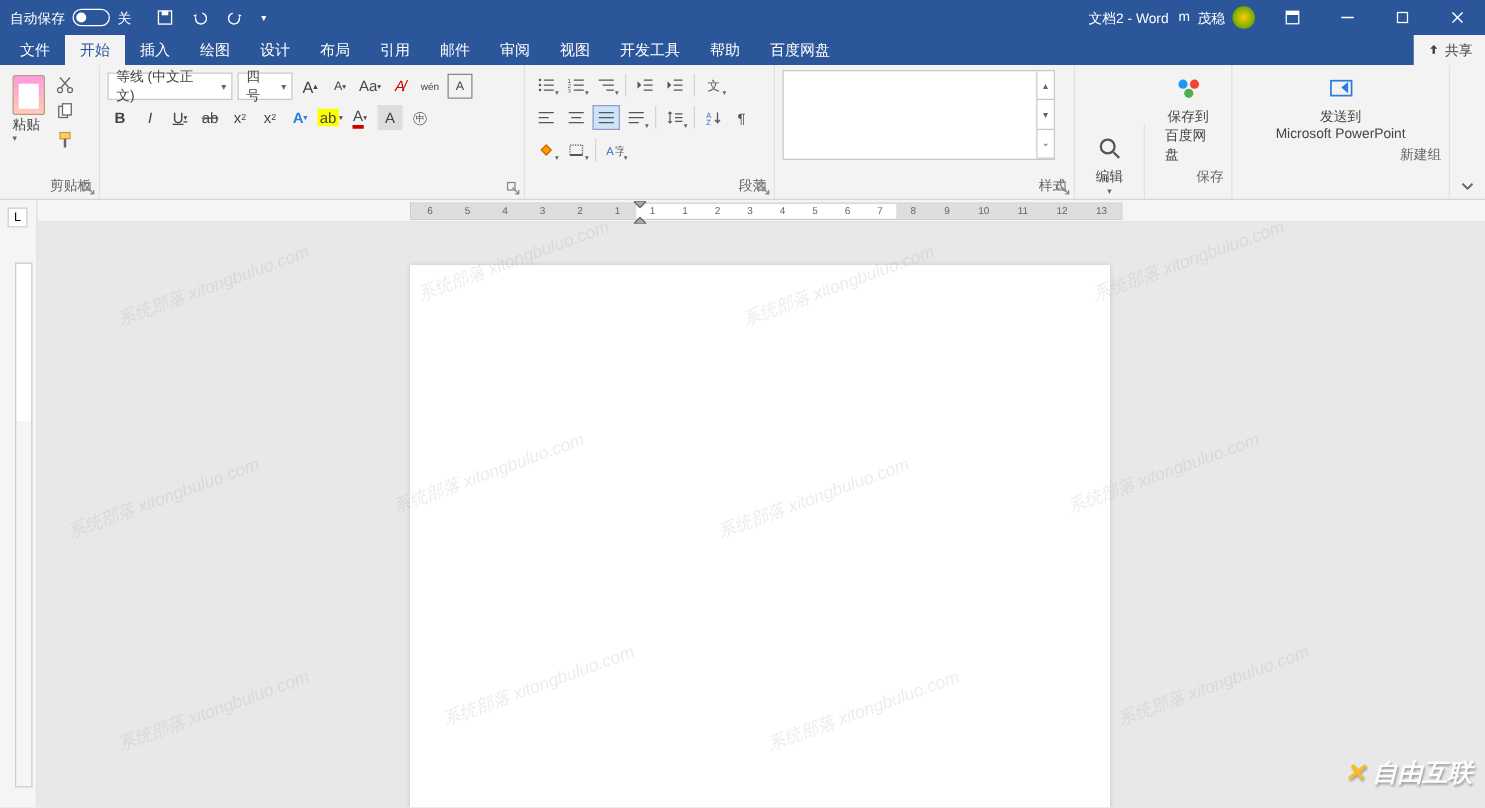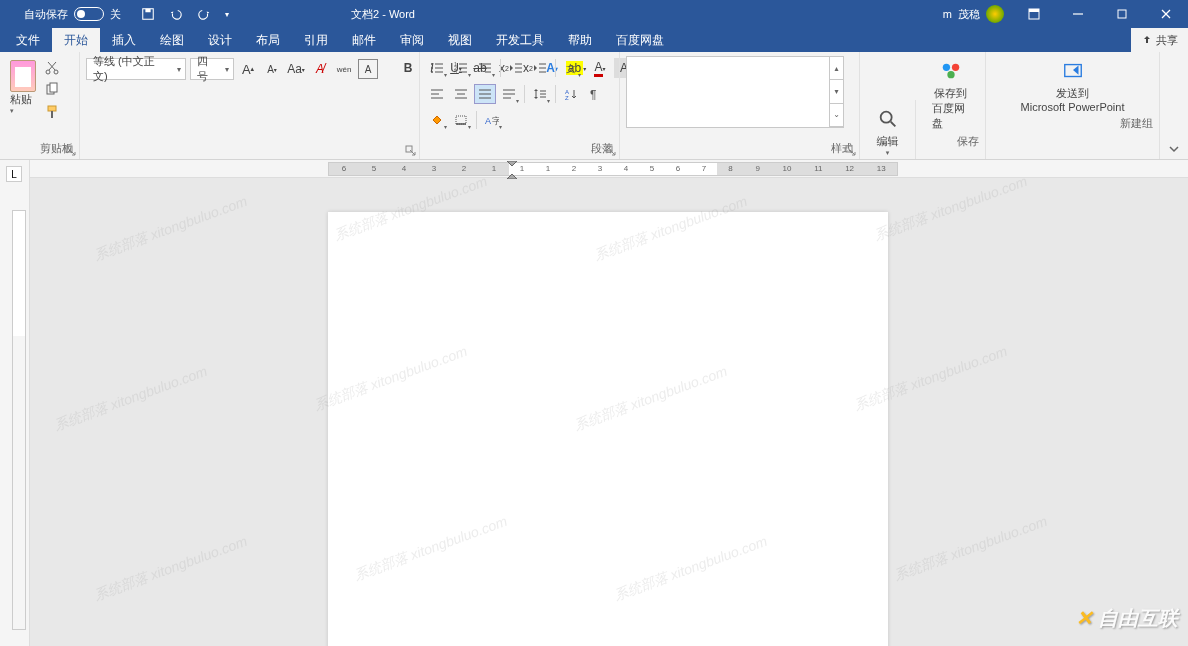--- a/index.html
+++ b/index.html
@@ -1,25 +1,25 @@
 <!DOCTYPE html>
 <html><head>
 <meta charset="utf-8">
 <style>
 * { margin: 0; padding: 0; box-sizing: border-box; font-family: "Microsoft YaHei", "Segoe UI", sans-serif; }
 body { width: 1188px; height: 646px; background: #e8e8e8; overflow: hidden; position: relative; }
 
 
 .title-bar { height: 28px; background: #2b579a; display: flex; align-items: center; color: #fff; font-size: 11px; }
-.autosave { display: flex; align-items: center; gap: 6px; padding: 0 8px; margin-left: 16px; }
+.autosave { display: flex; align-items: center; gap: 6px; padding: 0 8px; }
 .toggle { width: 30px; height: 14px; border: 1px solid #fff; border-radius: 10px; position: relative; }
 .toggle::after { content: ""; width: 8px; height: 8px; background: #fff; border-radius: 50%; position: absolute; left: 2px; top: 2px; }
 .qat { display: flex; gap: 14px; padding: 0 12px; align-items: center; }
 .qat-icon { width: 14px; height: 14px; }
-.doc-title { flex: 1; text-align: left; padding-left: 110px; }
+.doc-title { flex: 1; text-align: right; padding-left: 110px; }
 .search-box { width: 430px; height: 22px; background: #1e4a8a; display: flex; align-items: center; padding: 0 8px; gap: 6px; color: #cfd7e5; margin-right: 12px; }
 .user-info { display: flex; align-items: center; gap: 6px; padding: 0 8px; }
 .avatar { width: 18px; height: 18px; border-radius: 50%; background: radial-gradient(circle, #fc0, #390); }
 .win-controls { display: flex; }
 .win-btn { width: 44px; height: 28px; display: flex; align-items: center; justify-content: center; }
 
 
 .tabs-row { height: 24px; background: #2b579a; display: flex; align-items: stretch; color: #fff; font-size: 12px; padding-left: 4px; }
 .tab { padding: 0 12px; display: flex; align-items: center; cursor: pointer; }
 .tab.active { background: #f3f3f3; color: #2b579a; font-weight: 500; }
@@ -34,21 +34,21 @@
 
 
 .g-clipboard .group-content { flex-direction: row; }
 .paste-btn { display: flex; flex-direction: column; font-size: 11px; color:#444; padding:4px 4px 0; }
 .paste-icon { width: 26px; height: 32px; background: linear-gradient(#f9d, #fcb); border:1px solid #b97; position:relative; border-radius:2px; }
 .paste-icon::after { content:""; position:absolute; top:6px; left:4px; right:4px; bottom:4px; background:#fff; }
 .mini-col { display:flex; flex-direction:column; gap:6px; padding-top:4px; }
 .mini-icon { width:16px; height:16px; }
 
 
-.g-font .group-content { gap: 20px; padding-top:2px; }
+.g-font .group-content { flex-direction: column; gap: 4px; padding-top:2px; }
 .font-row { display: flex; gap: 4px; align-items: center; }
 .dropdown { border: 1px solid #c8c8c8; background: #fff; font-size: 11px; display: flex; align-items: center; padding: 0 16px 0 6px; height: 22px; position: relative; color:#444; }
 .dropdown::after { content:"▾"; position:absolute; right:4px; color:#666; font-size:8px; }
 .font-name { width: 100px; }
 .font-size { width: 44px; }
 .fb { width: 20px; height: 20px; display: flex; align-items: center; justify-content: center; font-size: 12px; color:#444; border:1px solid transparent; }
 
 
 .g-para .group-content { flex-direction: column; gap: 6px; padding-top:2px; }
 .para-row { display: flex; gap: 2px; align-items: center; }

